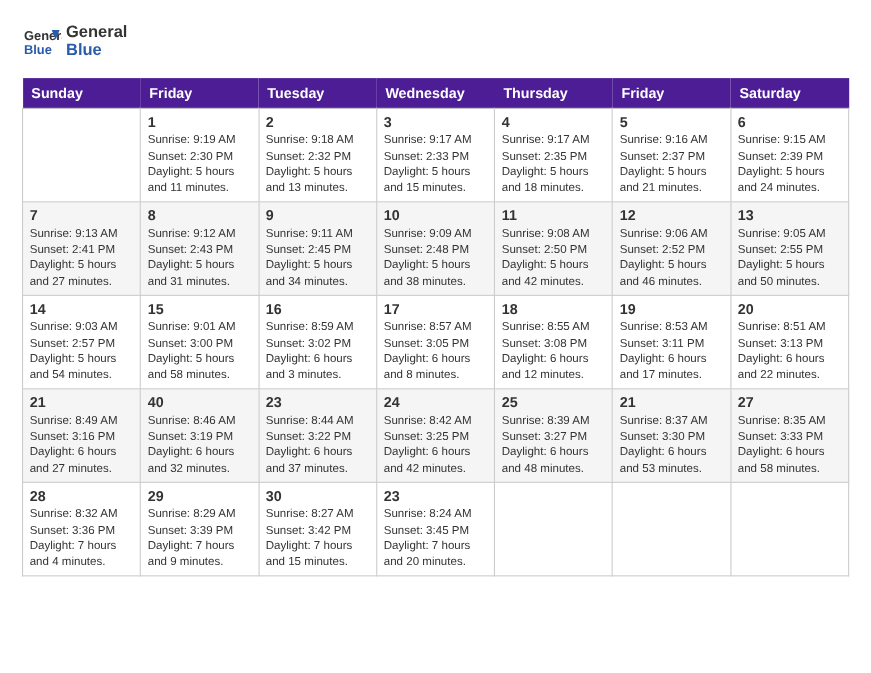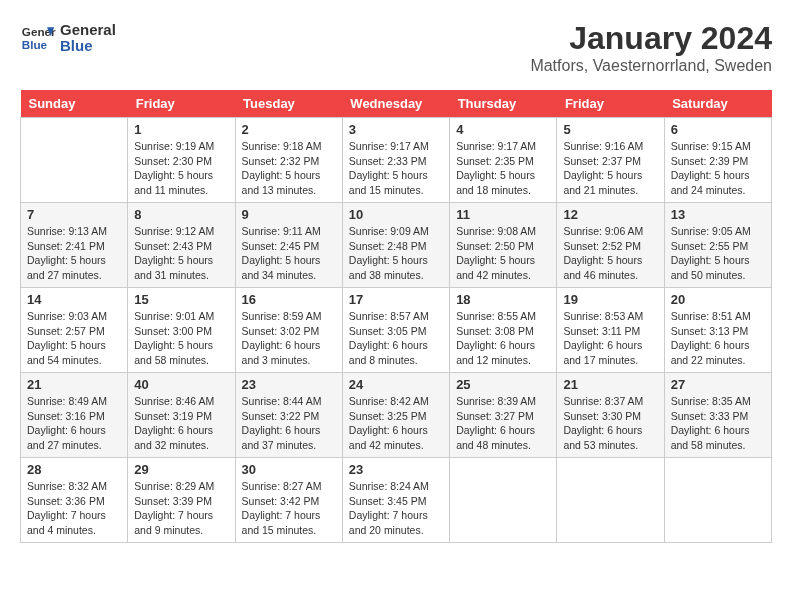--- a/index.html
+++ b/index.html
@@ -36,21 +36,21 @@
     .subtitle {
       font-size: 16px;
       color: #555;
     }
     table {
       width: 100%;
       border-collapse: collapse;
       font-size: 11px;
     }
     .day-header {
-      background: #ef4444;
+      background: #4c1d95;
       color: #fff;
       text-align: left;
       padding: 6px 8px;
       font-size: 13px;
       font-weight: bold;
     }
     td {
       border: 1px solid #ccc;
       vertical-align: top;
       padding: 4px 6px;
@@ -90,24 +90,20 @@
     <svg class="logo-icon" viewBox="0 0 40 40">
       <text x="2" y="18" font-size="13" font-weight="bold" fill="#333" font-family="Arial">General</text>
       <text x="2" y="32" font-size="13" font-weight="bold" fill="#2a5caa" font-family="Arial">Blue</text>
       <polygon points="30,8 38,8 34,18" fill="#2a5caa"></polygon>
     </svg>
     <div>
       <div style="font-size:15px; font-weight:bold; color:#333; line-height:1.1;">General</div>
       <div style="font-size:15px; font-weight:bold; color:#2a5caa; line-height:1.1;">Blue</div>
     </div>
   </div>
-  <div class="title-section">
-    <div class="main-title">January 2024</div>
-    <div class="subtitle">Matfors, Vaesternorrland, Sweden</div>
-  </div>
 </div>
 
 <table>
   <thead>
     <tr>
     <th class="day-header">Sunday</th>
         <th class="day-header">Friday</th>
         <th class="day-header">Tuesday</th>
         <th class="day-header">Wednesday</th>
         <th class="day-header">Thursday</th>

